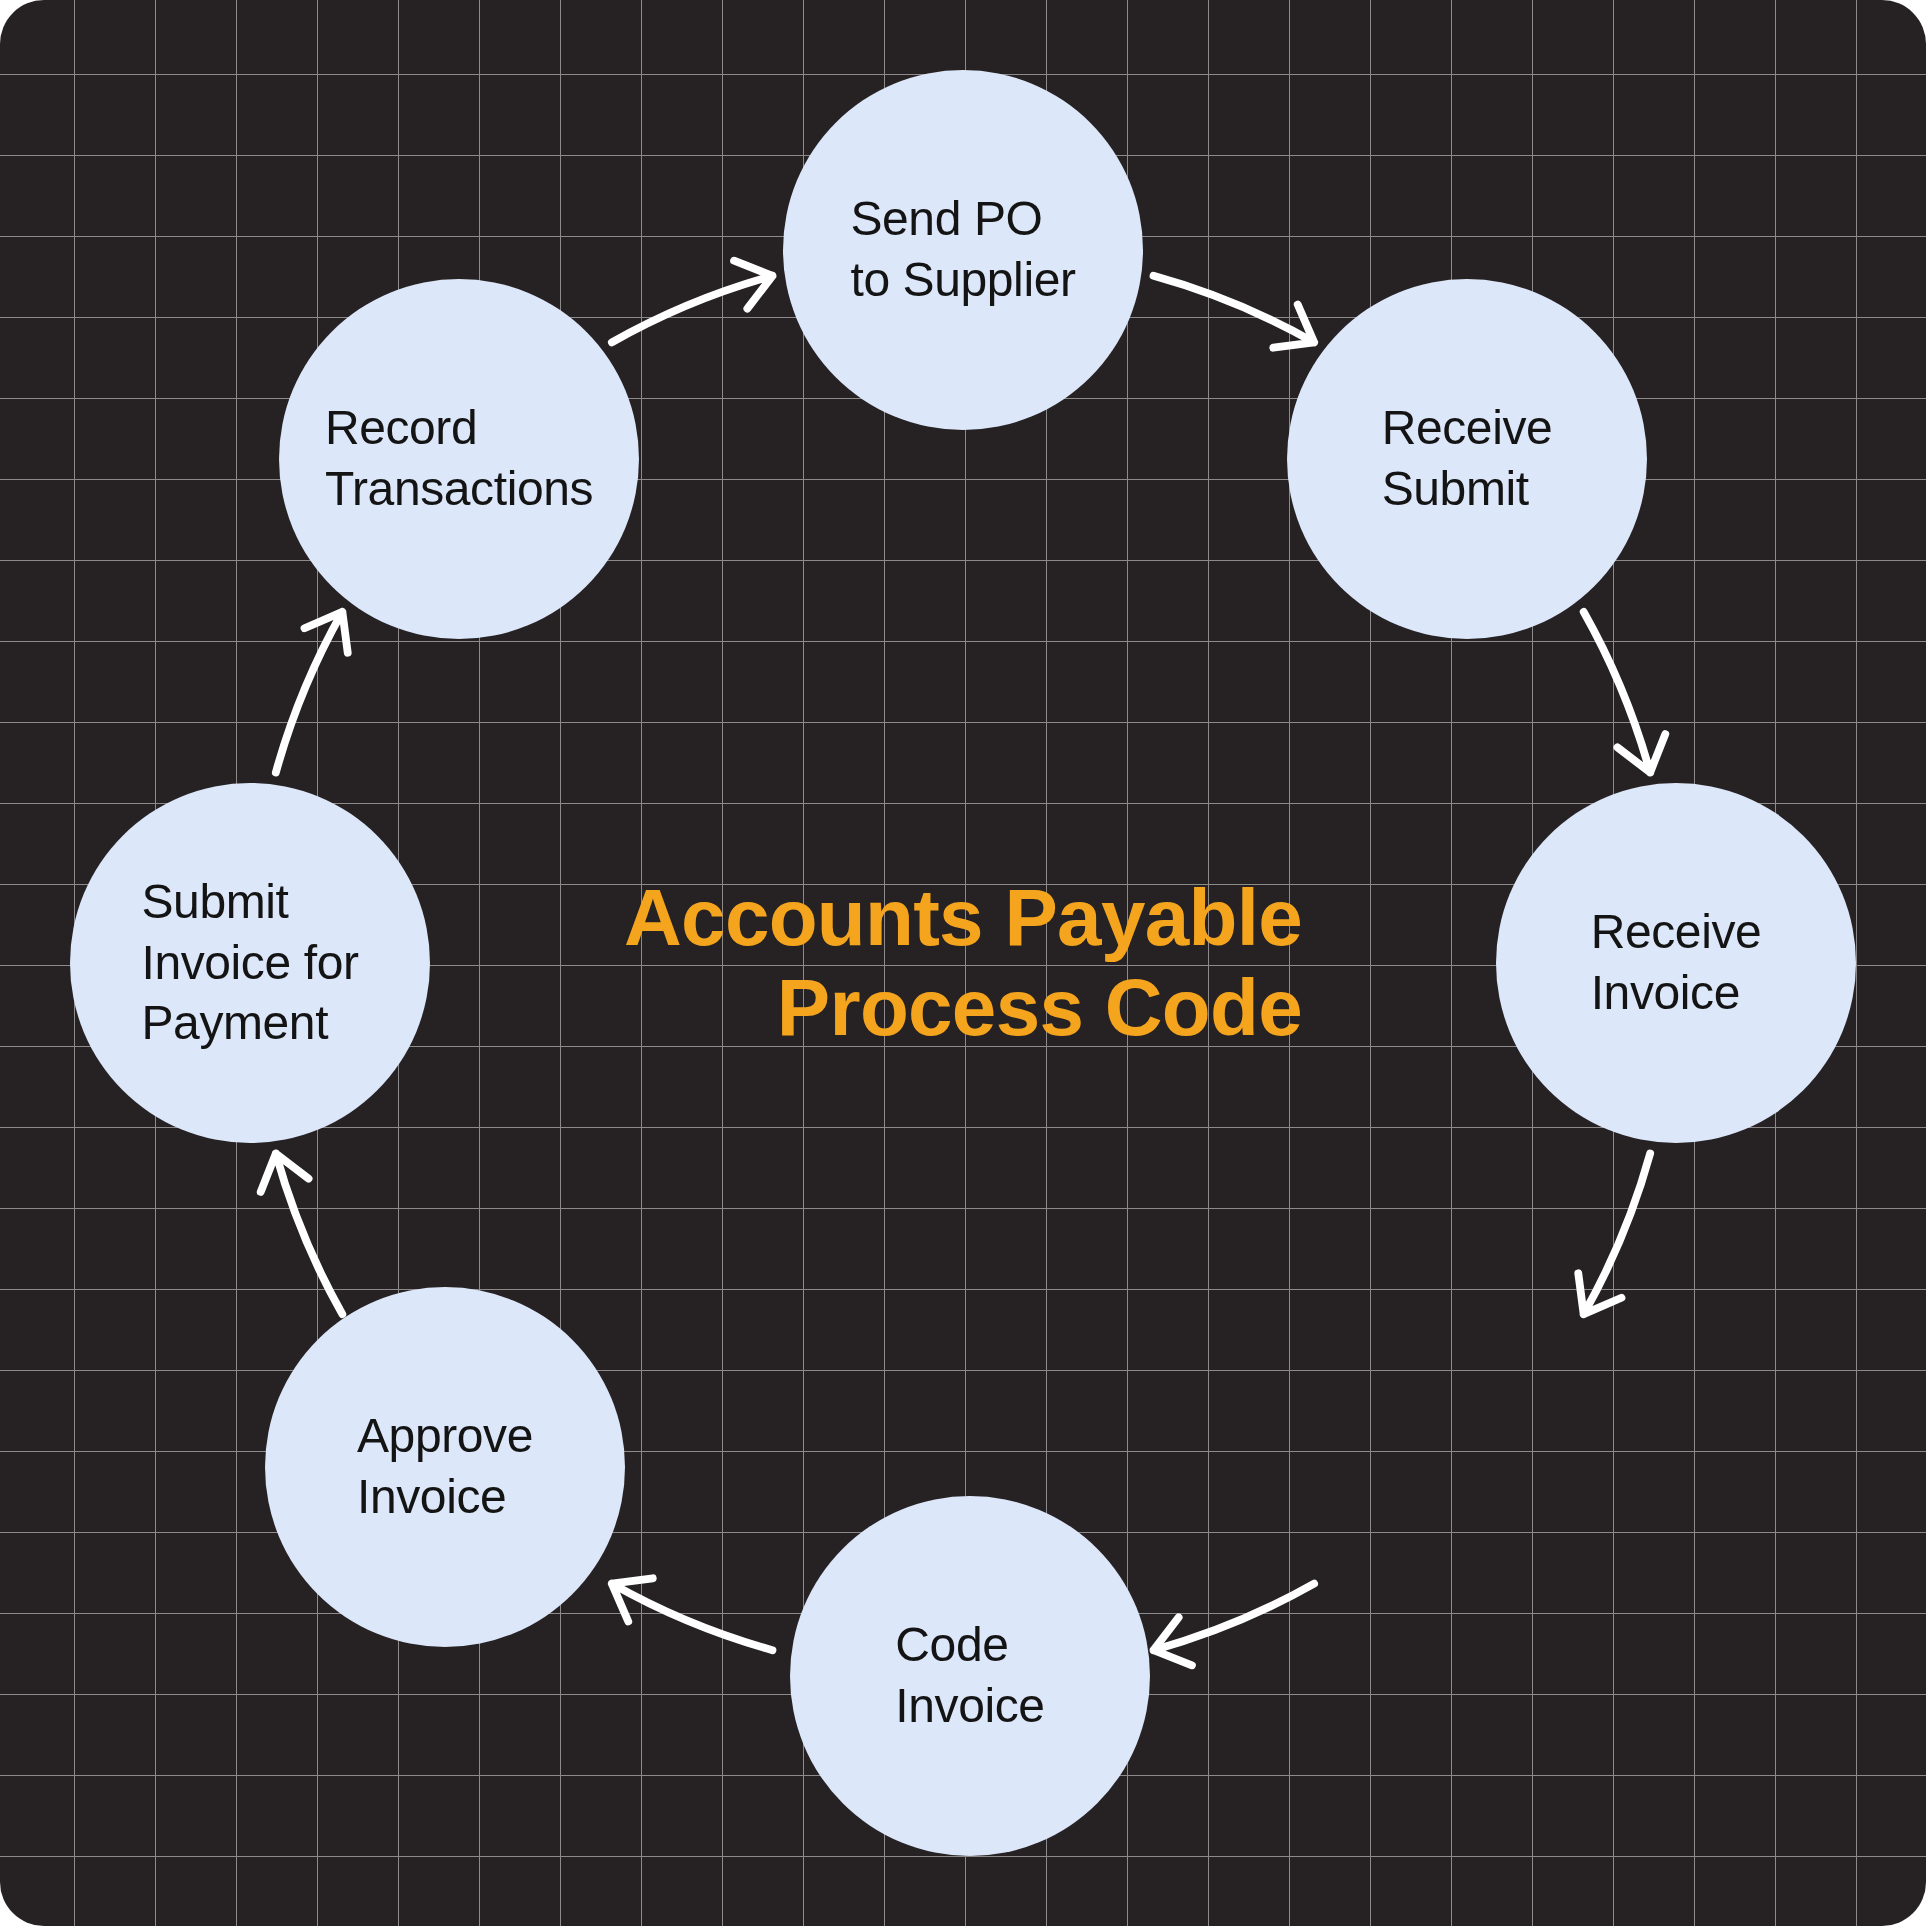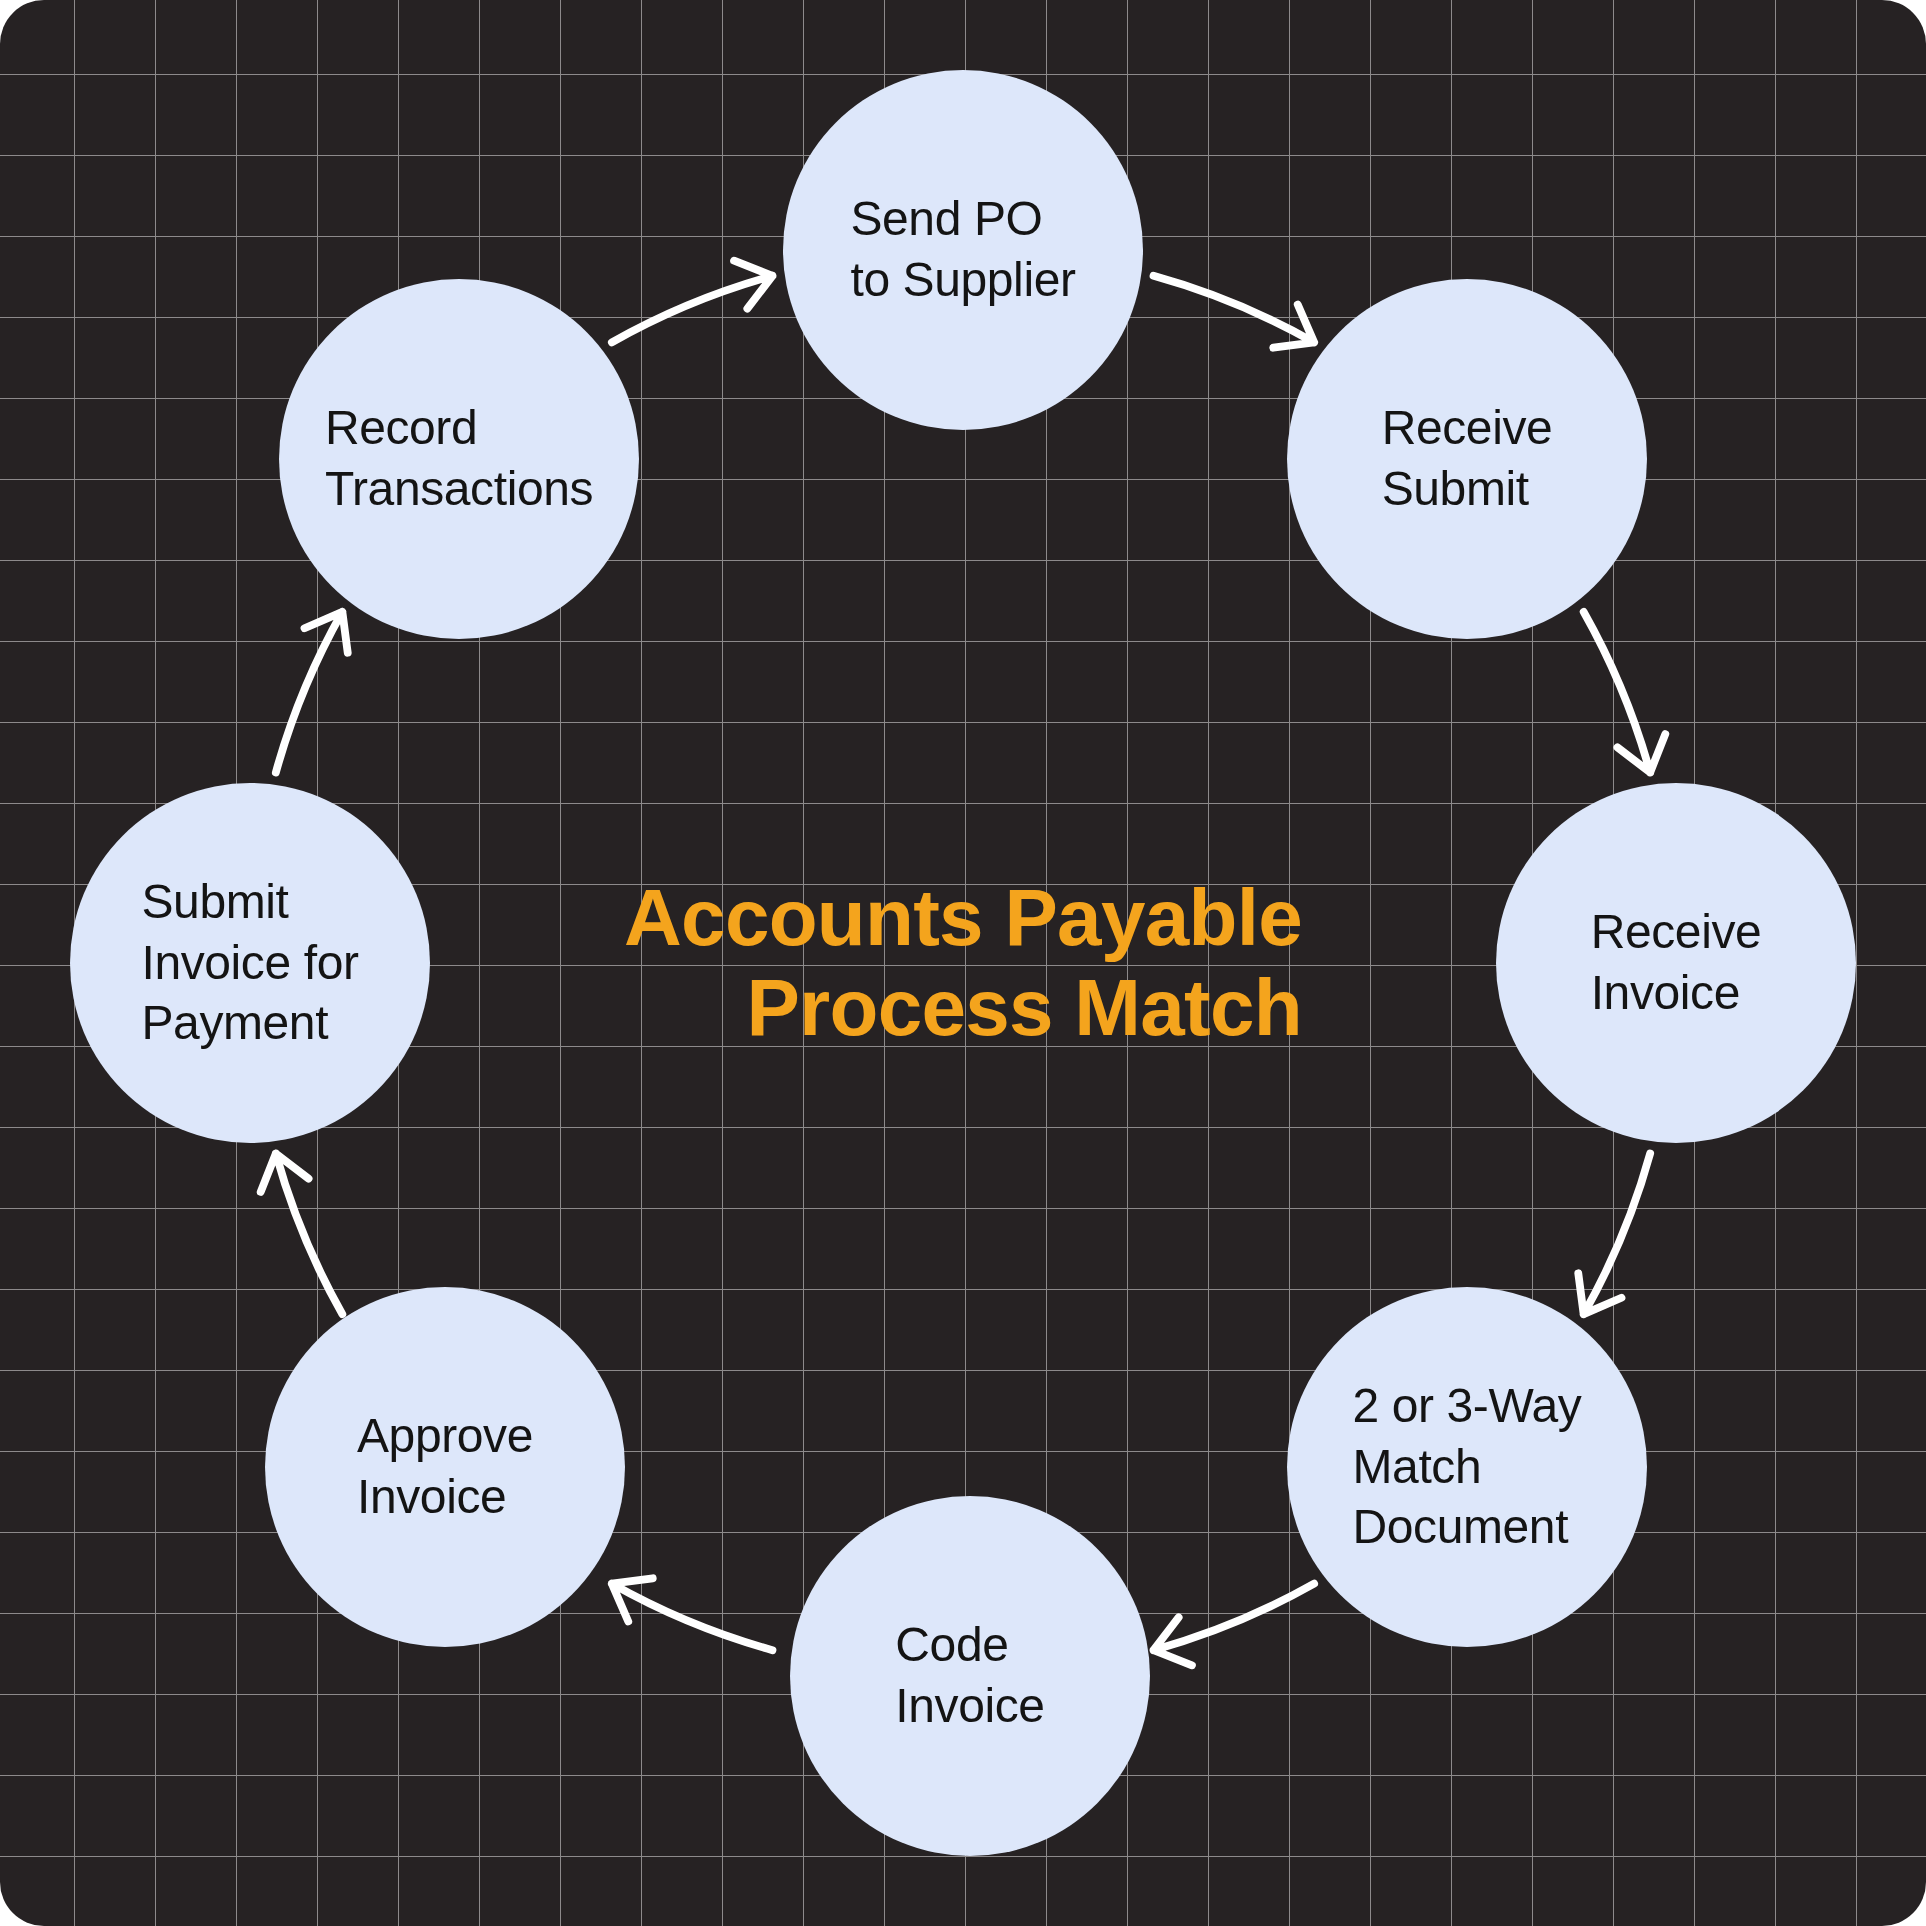--- a/index.html
+++ b/index.html
@@ -90,21 +90,21 @@
         <path d="M 2321.0 1622.5 A 1003 1003 0 0 1 2227.5 1848.4 M 2280.7 1825.3 L 2227.5 1848.4 L 2219.9 1790.9"></path>
         <path d="M 1848.4 2227.5 A 1003 1003 0 0 1 1622.5 2321.0 M 1676.5 2342.3 L 1622.5 2321.0 L 1657.8 2275.0"></path>
         <path d="M 1086.5 2321.0 A 1003 1003 0 0 1 860.6 2227.5 M 883.7 2280.7 L 860.6 2227.5 L 918.1 2219.9"></path>
         <path d="M 481.5 1848.4 A 1003 1003 0 0 1 388.0 1622.5 M 366.7 1676.5 L 388.0 1622.5 L 434.0 1657.8"></path>
         <path d="M 388.0 1086.5 A 1003 1003 0 0 1 481.5 860.6 M 428.3 883.7 L 481.5 860.6 L 489.1 918.1"></path>
         <path d="M 860.6 481.5 A 1003 1003 0 0 1 1086.5 388.0 M 1032.5 366.7 L 1086.5 388.0 L 1051.2 434.0"></path>
       </svg>
 
     <div class="title">
       <span>Accounts Payable</span><br>
-      <span>Process Match</span>
+      <span>Process Code</span>
     </div>
 
     <div class="node" style="left: 783px; top: 70px;">
       <div class="node-label">
         <span>Send PO</span><br>
         <span>to Supplier</span>
       </div>
     </div>
 
     <div class="node" style="left: 1287px; top: 279px;">
@@ -114,27 +114,20 @@
       </div>
     </div>
 
     <div class="node" style="left: 1496px; top: 783px;">
       <div class="node-label">
         <span>Receive</span><br>
         <span>Invoice</span>
       </div>
     </div>
 
-    <div class="node" style="left: 1287px; top: 1287px;">
-      <div class="node-label">
-        <span>2 or 3-Way</span><br>
-        <span>Match</span><br>
-        <span>Document</span>
-      </div>
-    </div>
 
     <div class="node" style="left: 790px; top: 1496px;">
       <div class="node-label">
         <span>Code</span><br>
         <span>Invoice</span>
       </div>
     </div>
 
     <div class="node" style="left: 265px; top: 1287px;">
       <div class="node-label">

